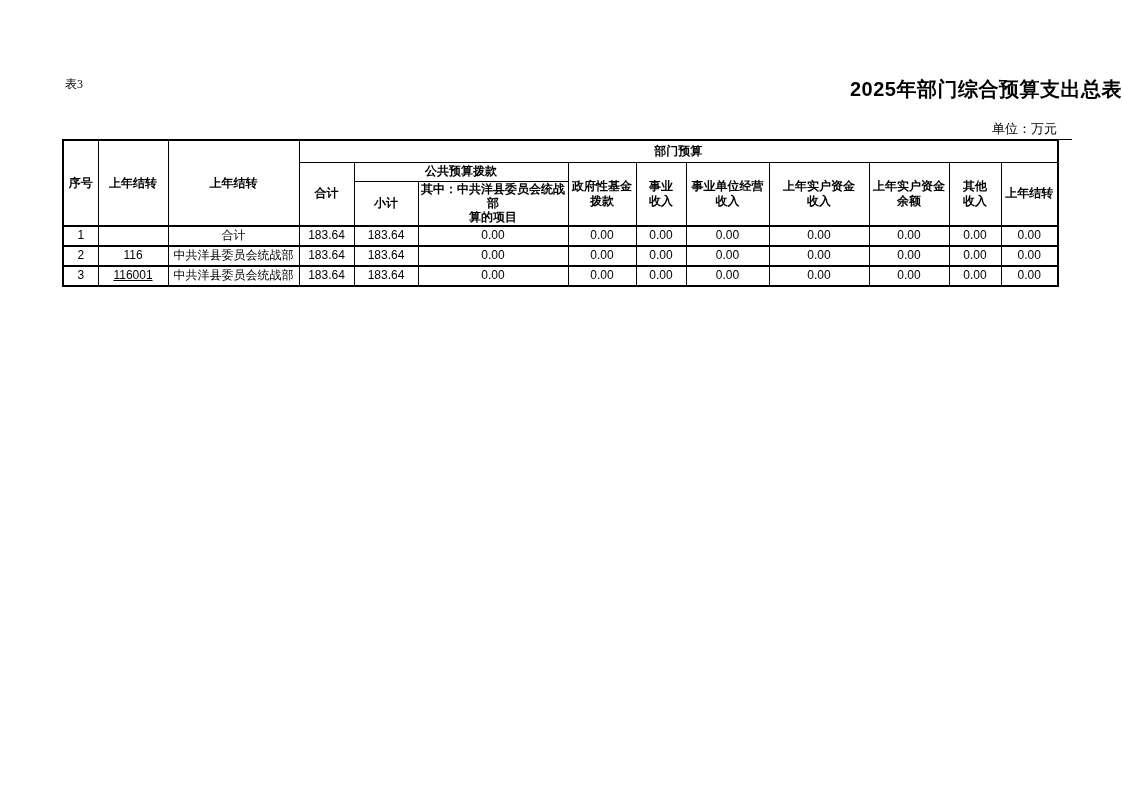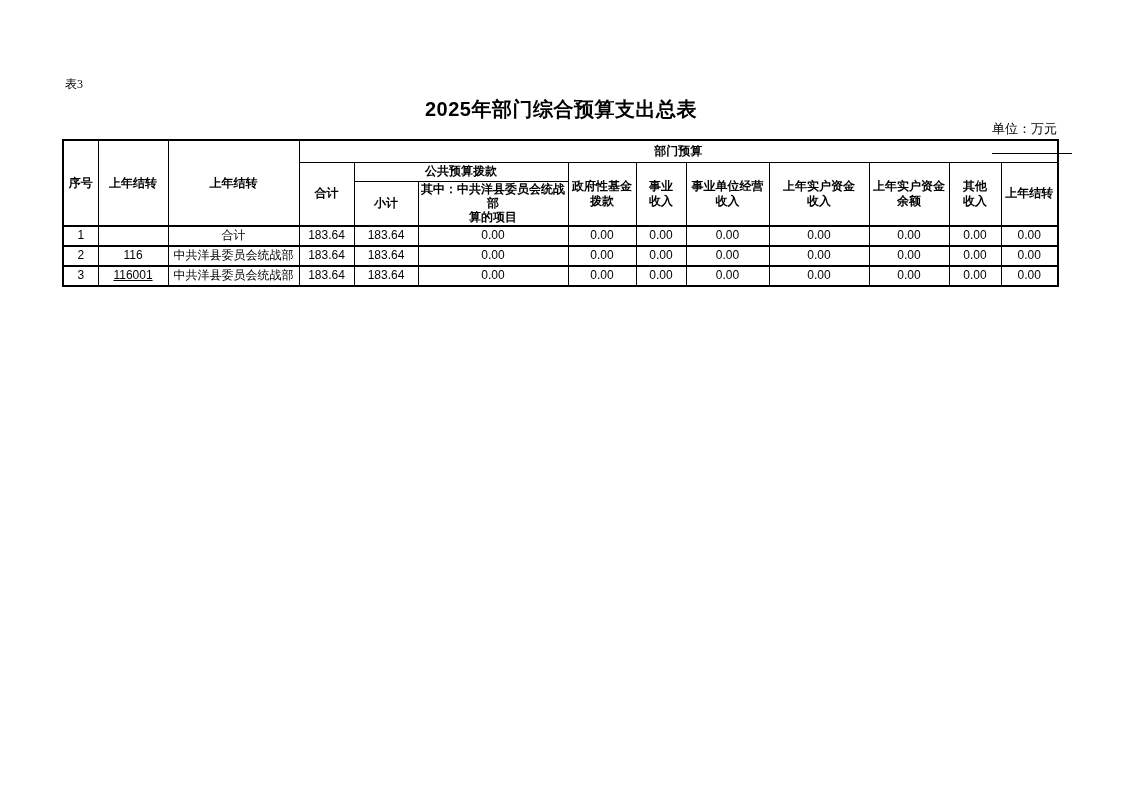--- a/index.html
+++ b/index.html
@@ -18,36 +18,36 @@
   .doc-tag {
     position: absolute;
     left: 65px;
     top: 76px;
     font-family: "Liberation Serif", serif;
     font-size: 12px;
   }
   .doc-title {
     position: absolute;
     left: 0;
-    top: 96px;
+    top: 76px;
     width: 1122px;
-    text-align: center;
+    text-align: right;
     font-size: 20px;
     font-weight: bold;
     letter-spacing: 0.5px;
   }
   .unit-note {
     position: absolute;
     top: 120px;
     left: 992px;
     width: 80px;
     font-family: "Liberation Serif", serif;
     font-size: 13px;
     border-bottom: 1px solid #000;
-    padding-bottom: 15px;
+    padding-bottom: 1px;
     text-align: left;
     white-space: nowrap;
   }
   table.budget {
     position: absolute;
     left: 62px;
     top: 139px;
     width: 995px;
     border-collapse: collapse;
     table-layout: fixed;

